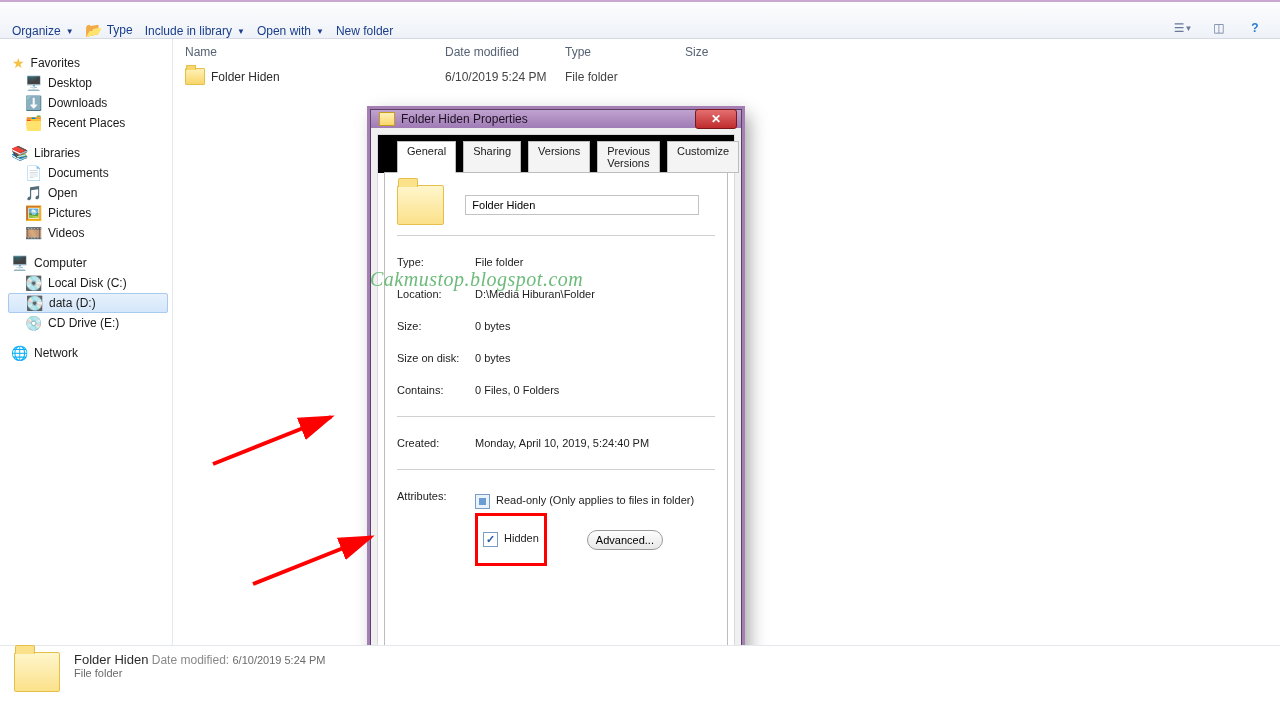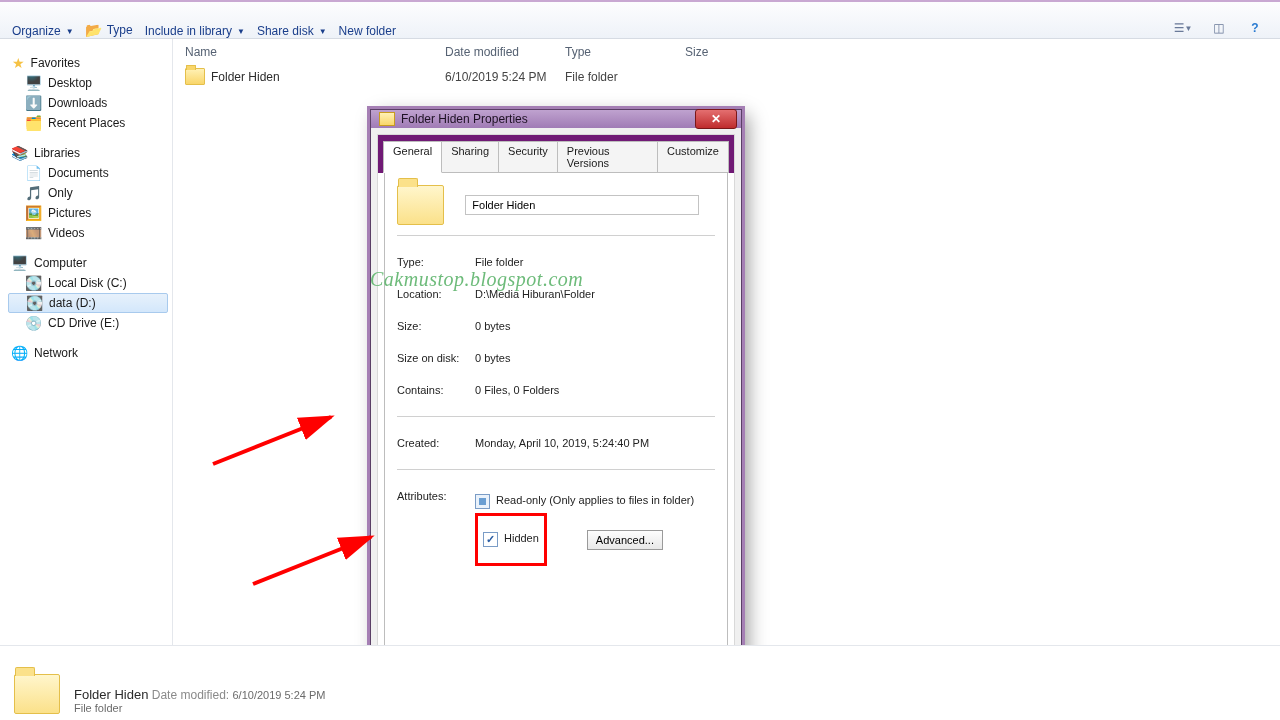--- a/index.html
+++ b/index.html
@@ -29,47 +29,47 @@
 .frow .c2{width:120px;color:#444}
 .frow .c3{width:120px;color:#444}
 .folder-ic{width:18px;height:15px;background:linear-gradient(#fff1b5,#f9d66a);border:1px solid #e4bf4a;border-radius:1px;position:relative}
 .folder-ic:before{content:"";position:absolute;top:-4px;left:0;width:8px;height:4px;background:#f9d66a;border:1px solid #e4bf4a;border-bottom:none;border-radius:1px 1px 0 0}
 
 .dlg{position:absolute;left:197px;top:70px;width:370px;background:#f0f0f0;border:1px solid #5a3f66;box-shadow:0 0 0 3px #a57fb4,6px 6px 18px rgba(0,0,0,0.4)}
 .dlg-tb{height:18px;background:linear-gradient(#bfa2cf,#a07bb5);display:flex;align-items:center;padding:0 4px 0 8px;gap:6px;color:#1e1224}
 .dlg-tb .tfic{width:14px;height:12px;background:linear-gradient(#fff1b5,#f9d66a);border:1px solid #c99c1f}
 .dlg-close{margin-left:auto;width:40px;height:18px;background:linear-gradient(#e46f70,#bf2c2d);border:1px solid #7a1718;border-radius:3px;color:#fff;display:flex;align-items:center;justify-content:center;font-size:12px;font-weight:bold;cursor:pointer}
 .dlg-body{background:#fff;margin:6px;border:1px solid #d9d9d9;padding:0}
-.tabs{display:flex;padding:6px 6px 0 5px;gap:0;background:#701a75}
+.tabs{display:flex;padding:6px 6px 0 19px;gap:8px;background:#000000}
 .tab{padding:3px 9px;border:1px solid #bdbdbd;background:#f4f4f4;font-size:11px;margin-right:-1px;cursor:pointer;position:relative}
 .tab.act{background:#fff;border-bottom-color:#fff;z-index:2}
 .tabpane{border:1px solid #bdbdbd;margin:0 6px 6px 6px;padding:12px;background:#fff;position:relative;top:-1px}
 .big-folder{width:45px;height:38px;background:linear-gradient(#fff6cc,#fbe18a);border:1px solid #e4bf4a;border-radius:2px;position:relative;display:inline-block;vertical-align:middle}
 .big-folder:before{content:"";position:absolute;top:-8px;left:0;width:18px;height:8px;background:#fbe18a;border:1px solid #e4bf4a;border-bottom:none;border-radius:2px 2px 0 0}
 .name-inp{display:inline-block;vertical-align:middle;margin-left:18px;border:1px solid #c3c3c3;padding:3px 6px;width:220px;font-size:11px}
 .kv{display:flex;margin:20px 0;font-size:11px;color:#222}
 .kv .k{width:78px}
 .sep{border-top:1px solid #d0d0d0;margin:10px 0}
 .chk{width:13px;height:13px;border:1px solid #7a9cc6;background:#fff;display:inline-flex;align-items:center;justify-content:center;margin-right:6px;vertical-align:middle}
 .chk.ind{background:#eaf2fb}
 .chk.ind:after{content:"";width:7px;height:7px;background:#6a9ed2}
 .chk.on:after{content:"✓";color:#2d5fa4;font-size:11px;font-weight:bold}
 .attr-row{font-size:11px;margin:4px 0}
 .red-box{border:3px solid #ff0000;display:inline-block;padding:16px 5px}
-.btn{min-width:76px;padding:3px 8px;border:1px solid #9a9a9a;background:linear-gradient(#fdfdfd,#e8e8e8);border-radius:0;font-size:11px;cursor:pointer;text-align:left}
+.btn{min-width:76px;padding:3px 8px;border:1px solid #9a9a9a;background:linear-gradient(#fdfdfd,#e8e8e8);border-radius:10px;font-size:11px;cursor:pointer;text-align:left}
 .btn.blue{background:linear-gradient(#cfe9ff,#9ed0f8);border-color:#4a8cce}
 .dlg-foot{display:flex;gap:10px;justify-content:flex-end;padding:0 10px 10px 10px;position:relative}
 .ok-wrap{border:3px solid #ff0000;padding:2px;display:inline-block}
 
 .arrow{position:absolute;pointer-events:none}
 .arrow svg{overflow:visible}
 
 .wm{position:absolute;left:370px;top:268px;font-family:Georgia,serif;font-style:italic;font-size:20px;color:#6dbb7a;letter-spacing:0.5px;pointer-events:none}
 
-.details{position:absolute;left:0;bottom:0;right:0;height:62px;border-top:1px solid #e4e7ec;display:flex;align-items:flex-end;padding:6px 14px;gap:14px;background:#fff}
+.details{position:absolute;left:0;bottom:0;right:0;height:62px;border-top:1px solid #e4e7ec;display:flex;align-items:flex-start;padding:6px 14px;gap:14px;background:#fff}
 .details .bigf{width:44px;height:38px}
 .details .meta{font-size:12px;color:#2b2b2b}
 .details .meta .sub{color:#6b6b6b;font-size:11px}
 .details .meta .lbl{color:#8a8a8a}
 </style>
 </head>
 <body>
 
 <div class="toolbar">
   <div class="tb">
@@ -78,21 +78,21 @@
     </div>
   <div class="tb">
       <span class="ic">📂</span>
       <span>Type</span>
     </div>
   <div class="tb">
       <span>Include in library</span>
       <span class="arr">▼</span>
     </div>
   <div class="tb">
-      <span>Share disk</span>
+      <span>Open with</span>
       <span class="arr">▼</span>
     </div>
   <div class="tb">
       <span>New folder</span>
     </div>
   <div class="tb-right">
     <div class="ric">☰ <span style="font-size:8px">▼</span></div>
     <div class="ric">◫</div>
     <div class="ric" style="color:#2a7bd1;font-weight:bold">?</div>
   </div>
@@ -122,21 +122,21 @@
       <div class="row">
           <span class="ic blue">📚</span>
           <span>Libraries</span>
         </div>
       <div class="row" style="padding-left:18px">
           <span class="ic blue">📄</span>
           <span>Documents</span>
         </div>
       <div class="row" style="padding-left:18px">
           <span class="ic blue">🎵</span>
-          <span>Only</span>
+          <span>Open</span>
         </div>
       <div class="row" style="padding-left:18px">
           <span class="ic blue">🖼️</span>
           <span>Pictures</span>
         </div>
       <div class="row" style="padding-left:18px">
           <span class="ic blue">🎞️</span>
           <span>Videos</span>
         </div>
     </div>
@@ -185,21 +185,21 @@
     <div class="dlg">
       <div class="dlg-tb">
         <span class="tfic"></span>
         <span>Folder Hiden Properties</span>
         <div class="dlg-close">✕</div>
       </div>
       <div class="dlg-body">
         <div class="tabs">
           <div class="tab act">General</div>
           <div class="tab">Sharing</div>
-          <div class="tab">Security</div>
+          <div class="tab">Versions</div>
           <div class="tab">Previous Versions</div>
           <div class="tab">Customize</div>
         </div>
         <div class="tabpane">
           <div style="margin-bottom:10px">
             <span class="big-folder"></span>
             <input class="name-inp" value="Folder Hiden" style="">
           </div>
           <div class="sep"></div>
           <div class="kv">

